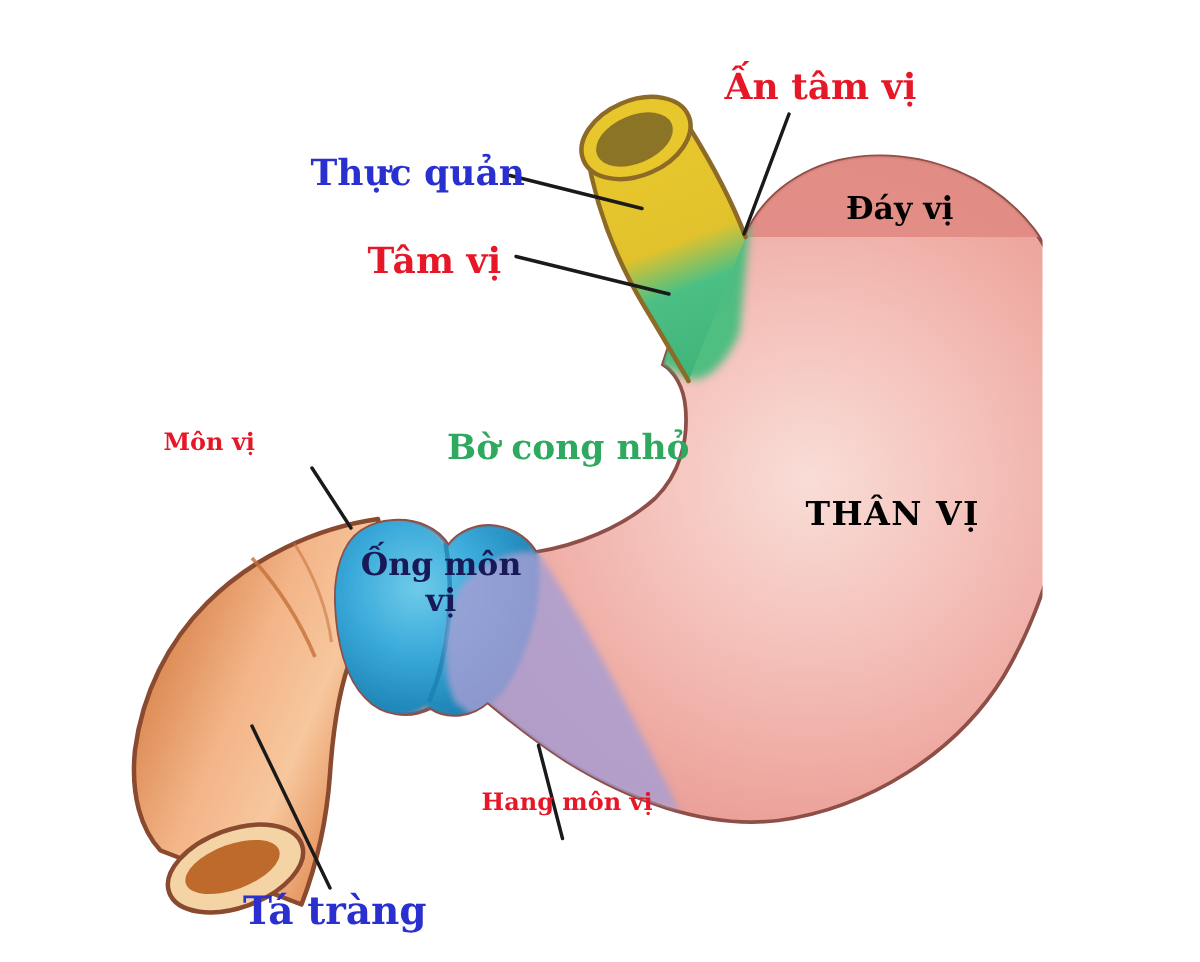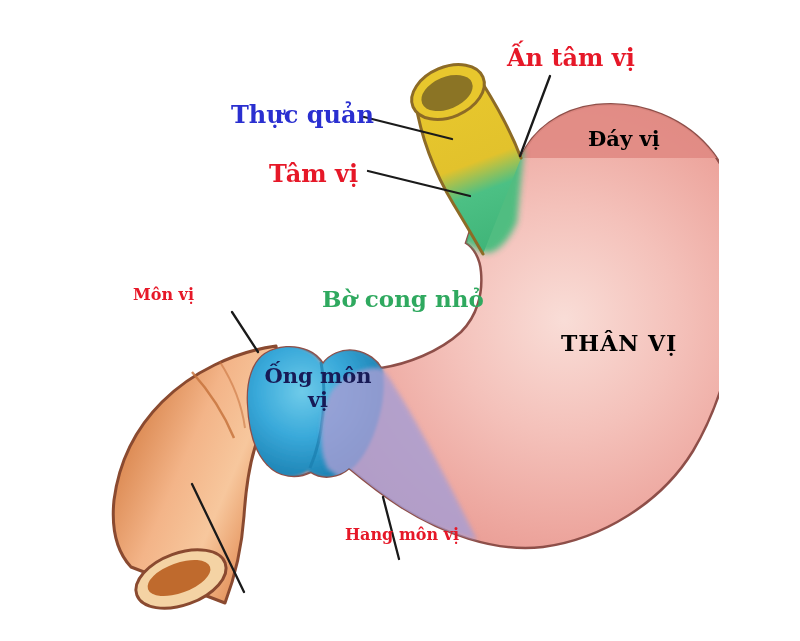--- a/index.html
+++ b/index.html
@@ -1,19 +1,18 @@
 <!DOCTYPE html>
 <html><head>
 <meta charset="utf-8">
 <style>
   html,body{margin:0;padding:0;background:#fff;}
   .stage{
     position:relative;width:695px;height:641px;background:#ffffff;overflow:hidden;
     font-family:"DejaVu Serif","Liberation Serif",serif;
-    margin-left:24px;
   }
   .stage svg{position:absolute;left:0;top:0;}
   .lbl{
     position:absolute;font-weight:bold;white-space:nowrap;line-height:1.15;
     font-family:"DejaVu Serif","Liberation Serif",serif;
   }
   .lbl.two{white-space:normal;text-align:center;}
   .c-red{color:#e61828;}
   .c-blue{color:#2a2fd0;}
   .c-green{color:#2fa95f;}
@@ -116,14 +115,15 @@
   <div class="lbl c-red" id="lbl-tam-vi">Tâm vị</div>
   <div class="lbl c-black" id="lbl-day-vi">Đáy vị</div>
   <div class="lbl c-red" id="lbl-mon-vi">Môn vị</div>
   <div class="lbl c-green" id="lbl-bo-cong-nho">Bờ cong nhỏ</div>
   <div class="lbl c-black" id="lbl-than-vi">THÂN VỊ</div>
   <div class="lbl c-navy two" id="lbl-ong-mon-vi">
     <div>Ống môn</div>
     <div>vị</div>
   </div>
   <div class="lbl c-red" id="lbl-hang-mon-vi">Hang môn vị</div>
+  <div class="lbl c-blue" id="lbl-ta-trang">Tá tràng</div>
 
 </div>
 
 </body></html>

